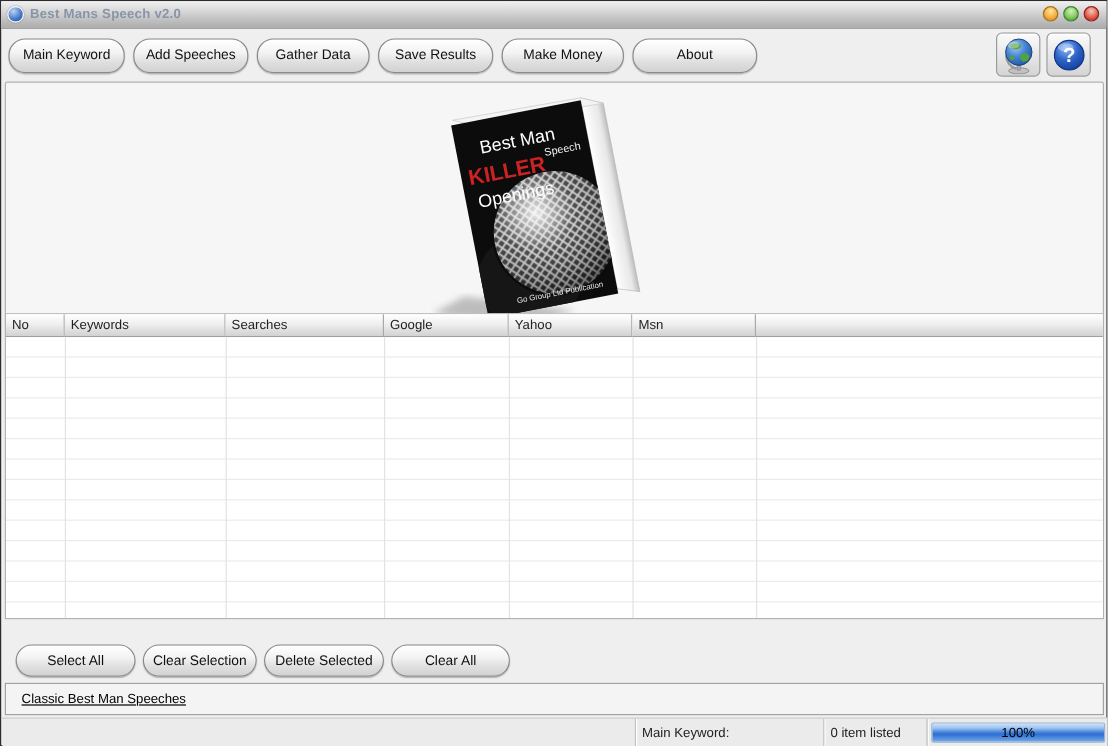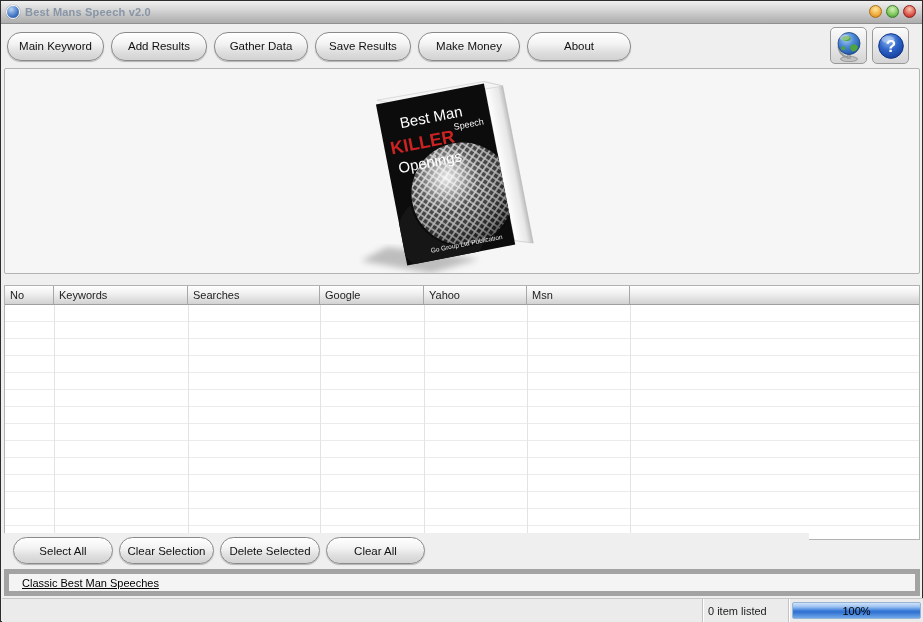--- a/index.html
+++ b/index.html
@@ -70,21 +70,21 @@
 
   
   .image-panel {
     position: absolute; left: 3px; top: 67px; width: 916px; height: 206px;
     background: #f5f6f5; border: 1px solid #b2b2b2; border-radius: 2px;
   }
   .book { position: absolute; left: 354px; top: 8px; width: 210px; height: 196px; }
 
   
   .grid-panel {
-    position: absolute; left: 3px; top: 284px; width: 916px; height: 255px;
+    position: absolute; left: 3px; top: 260px; width: 916px; height: 255px;
     border: 1px solid #b2b2b2; background: #ffffff;
   }
   .thead { display: flex; height: 19px; }
   .th {
     height: 19px; padding: 3px 0 0 5px; font-size: 11px; color: #222;
     background: linear-gradient(#ffffff, #efefef 45%, #dcdcdc 80%, #d2d2d2);
     border-right: 1px solid #a8a8a8; border-bottom: 1px solid #9f9f9f;
     box-shadow: inset 0 1px 0 #ffffff; cursor: pointer;
     white-space: nowrap; overflow: hidden;
   }
@@ -98,40 +98,40 @@
   
   .actionbar {
     position: absolute; left: 1px; top: 532px; width: 807px; height: 35px;
     background: #efefef; display: flex; align-items: center; padding-left: 11px;
   }
   .actionbar .pill { height: 27px; margin-right: 6px; }
 
   
   .linkbar {
     position: absolute; left: 3px; top: 568px; width: 916px; height: 27px;
-    background: #f4f4f4; border: 5px solid #a3a3a3;
+    background: #f4f4f4; border: 1px solid #a3a3a3;
     display: flex; align-items: center; padding-left: 13px;
   }
   .linkbar a { font-size: 11px; color: #000; text-decoration: underline; cursor: pointer; }
 
   
   .statusbar {
     position: absolute; left: 1px; top: 597px; width: 921px; height: 24px;
     background: #ebebeb; border-top: 1px solid #c6c6c6;
     display: flex; align-items: stretch;
   }
   .sb-panel {
     font-size: 11px; color: #222; display: flex; align-items: center;
     border-right: 1px solid #c2c2c2; box-shadow: 1px 0 0 #ffffff;
     padding-left: 5px;
   }
   .sb-empty { flex: 1; }
   .sb-keyword { width: 157px; }
   .sb-items { width: 86px; }
-  .sb-progwrap { width: 134px; display: flex; align-items: center; padding: 3px 2px 3px 3px; }
+  .sb-progwrap { width: 150px; display: flex; align-items: center; padding: 3px 2px 3px 3px; }
   .progress {
     position: relative; width: 100%; height: 17px;
     border: 1px solid #98b4d2; border-radius: 2px; overflow: hidden;
     background: linear-gradient(#cfe3fa, #9cc2f2 25%, #3f7fd9 50%, #2f6fd0 60%, #71a9ea 100%);
   }
   .progress span {
     position: absolute; left: 0; right: 0; top: 2px; text-align: center;
     font-size: 11px; color: #000;
   }
 
@@ -147,21 +147,21 @@
     <span class="title-text">Best Mans Speech v2.0</span>
     <div class="win-controls">
       <span class="wc wc-min"></span>
       <span class="wc wc-max"></span>
       <span class="wc wc-close"></span>
     </div>
   </div>
 
   <div class="toolbar">
     <button class="pill w97">Main Keyword</button>
-    <button class="pill w96">Add Results</button>
+    <button class="pill w96">Add Speeches</button>
     <button class="pill w94">Gather Data</button>
     <button class="pill w96">Save Results</button>
     <button class="pill w102">Make Money</button>
     <button class="pill w104">About</button>
     <div class="toolbar-icons">
       <button class="iconbtn">
         <svg width="28" height="32" viewBox="0 0 28 32">
           <defs>
             <radialGradient id="ocean" cx="38%" cy="30%" r="80%">
               <stop offset="0%" stop-color="#a8ccf2"></stop>
@@ -289,20 +289,24 @@
     <button class="pill w100">Delete Selected</button>
     <button class="pill w99">Clear All</button>
   </div>
 
   <div class="linkbar">
     <a href="#">Classic Best Man Speeches</a>
   </div>
 
   <div class="statusbar">
     <div class="sb-panel sb-empty"></div>
+    <div class="sb-panel sb-keyword">
+      <span>Main Keyword:</span>
+      <span></span>
+    </div>
     <div class="sb-panel sb-items">
       <span>0 item listed</span>
     </div>
     <div class="sb-panel sb-progwrap" style="border-right:none;">
       <div class="progress">
         <span>100%</span>
       </div>
     </div>
   </div>
 

